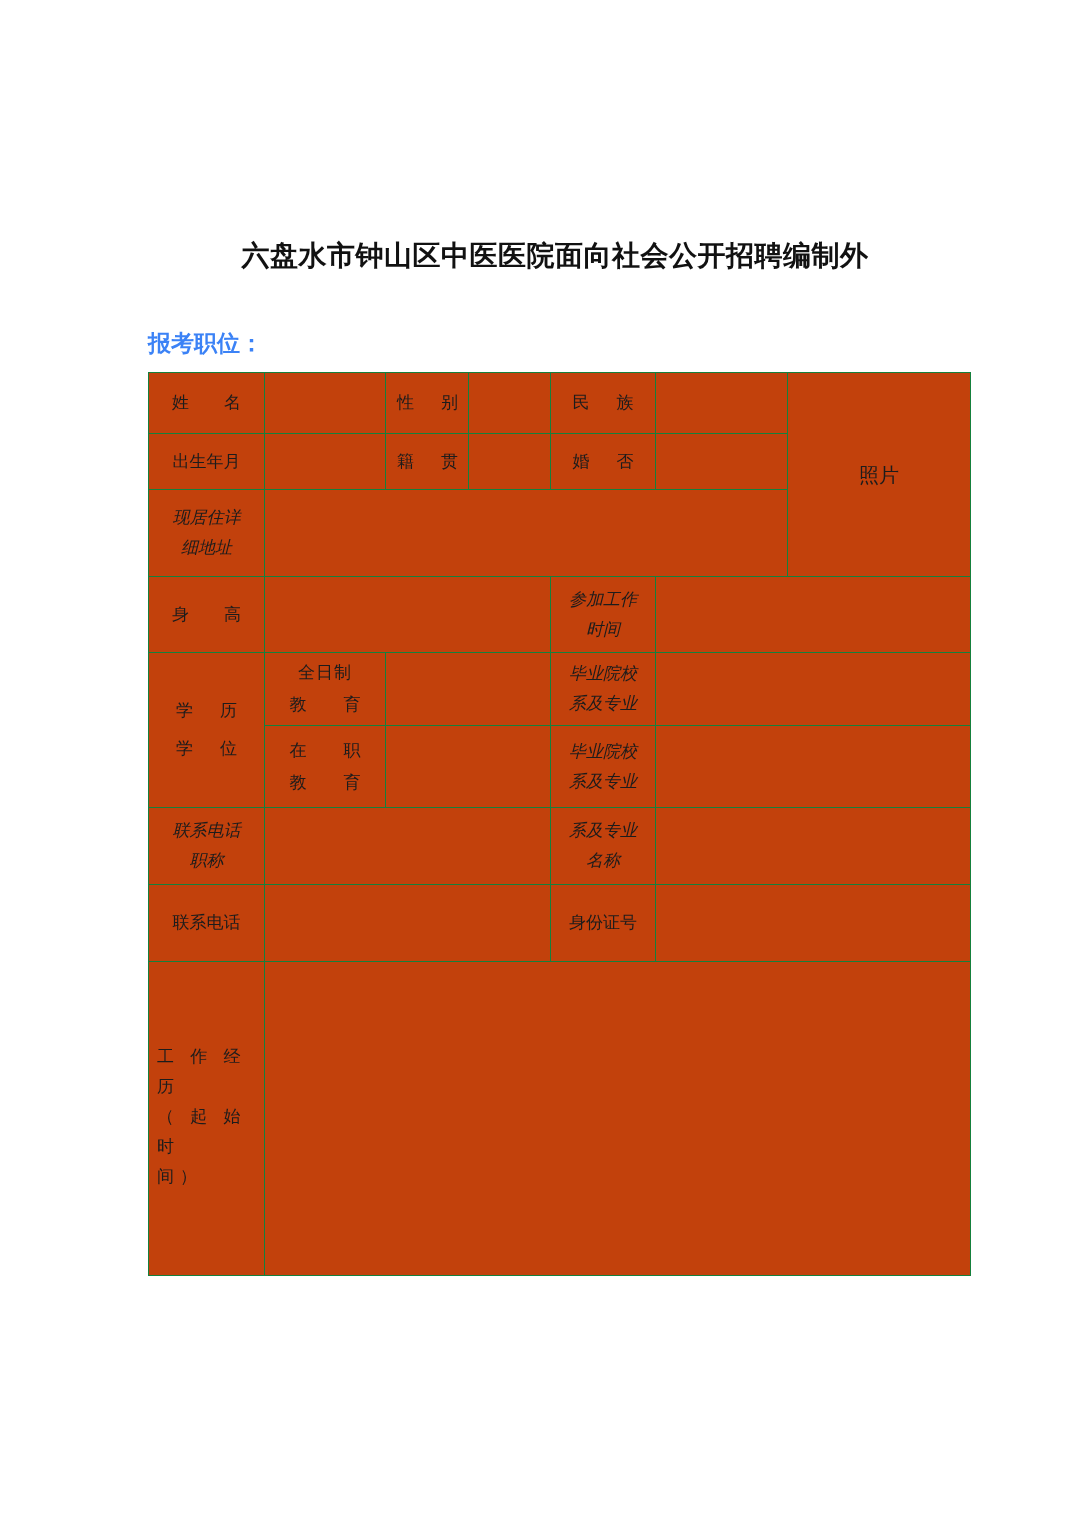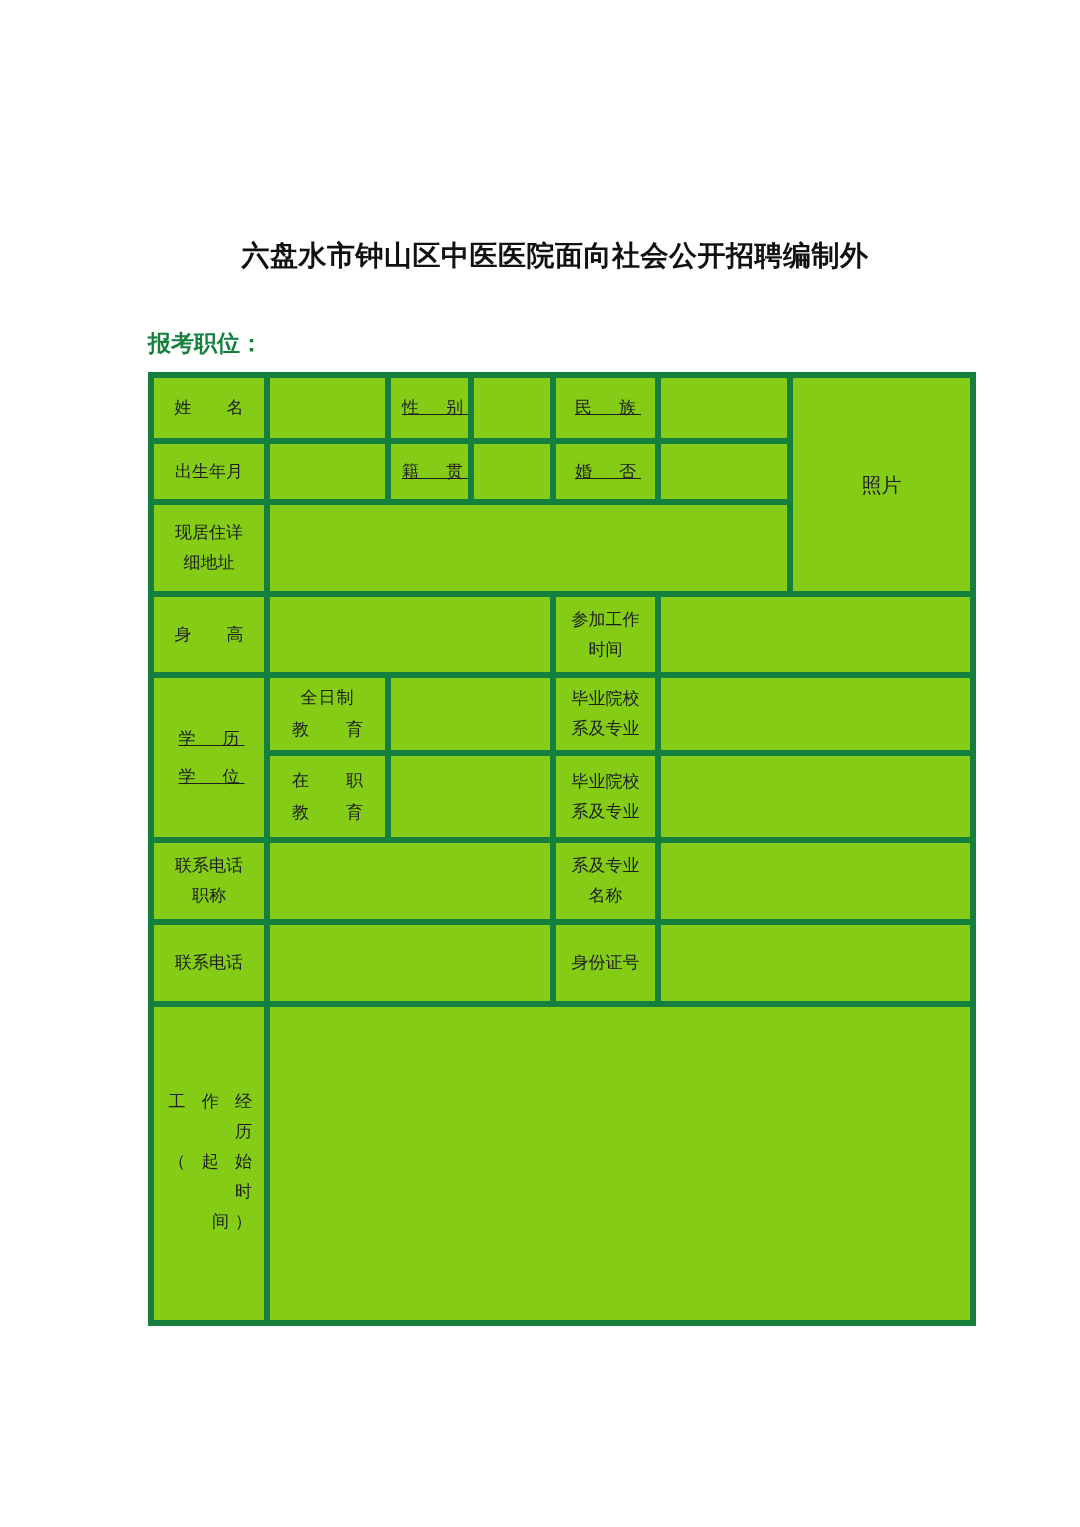--- a/index.html
+++ b/index.html
@@ -44,58 +44,58 @@
 
   
   .apply-position {
     position: absolute;
     left: 148px;
     top: 328px;
     font-family: "Liberation Sans", "DejaVu Sans", sans-serif;
     font-weight: bold;
     font-size: 23px;
     line-height: 30px;
-    color: #15803d;
+    color: #3b82f6;
   }
 
   
   .form-table {
     position: absolute;
     left: 148px;
     top: 372px;
     width: 822px;
     border-collapse: collapse;
     table-layout: fixed;
     background: #ffffff;
   }
   .form-table td {
-    border: 6px solid #15803d;
+    border: 1px solid #15803d;
     padding: 0;
     font-size: 17px;
     line-height: 26px;
     color: #1c1c1c;
     vertical-align: middle;
     text-align: center;
-    background: #84cc16;
+    background: #c2410c;
   }
 
   .cell-inner {
     padding: 4px 6px;
     box-sizing: border-box;
   }
 
   
   .lbl {
     letter-spacing: 0px;
     white-space: nowrap;
   }
   .lbl-wide { letter-spacing: 9px; text-indent: 9px; }
-  .lbl-mid  { letter-spacing: 5px; text-indent: 5px; text-decoration: underline; }
-
-  .two-line { line-height: 30px; }
+  .lbl-mid  { letter-spacing: 5px; text-indent: 5px; }
+
+  .two-line { line-height: 30px; font-style: italic; }
 
   .val { }
 
   
   .photo-cell .cell-inner {
     font-size: 20px;
   }
 
   
   .edu-label .cell-inner {
@@ -106,21 +106,21 @@
   .subtype .cell-inner {
     text-align: center;
     line-height: 32px;
   }
   .subtype .r1 { letter-spacing: 1px; }
   .subtype .r2 { letter-spacing: 10px; text-indent: 10px; }
 
   
   .work-label .cell-inner {
     vertical-align: top;
-    text-align: right;
+    text-align: left;
     padding-left: 8px;
     padding-top: 0;
     line-height: 30px;
     letter-spacing: 6px;
   }
   .work-label {
     vertical-align: top;
   }
   .work-label-pad {
     padding-top: 112px;

